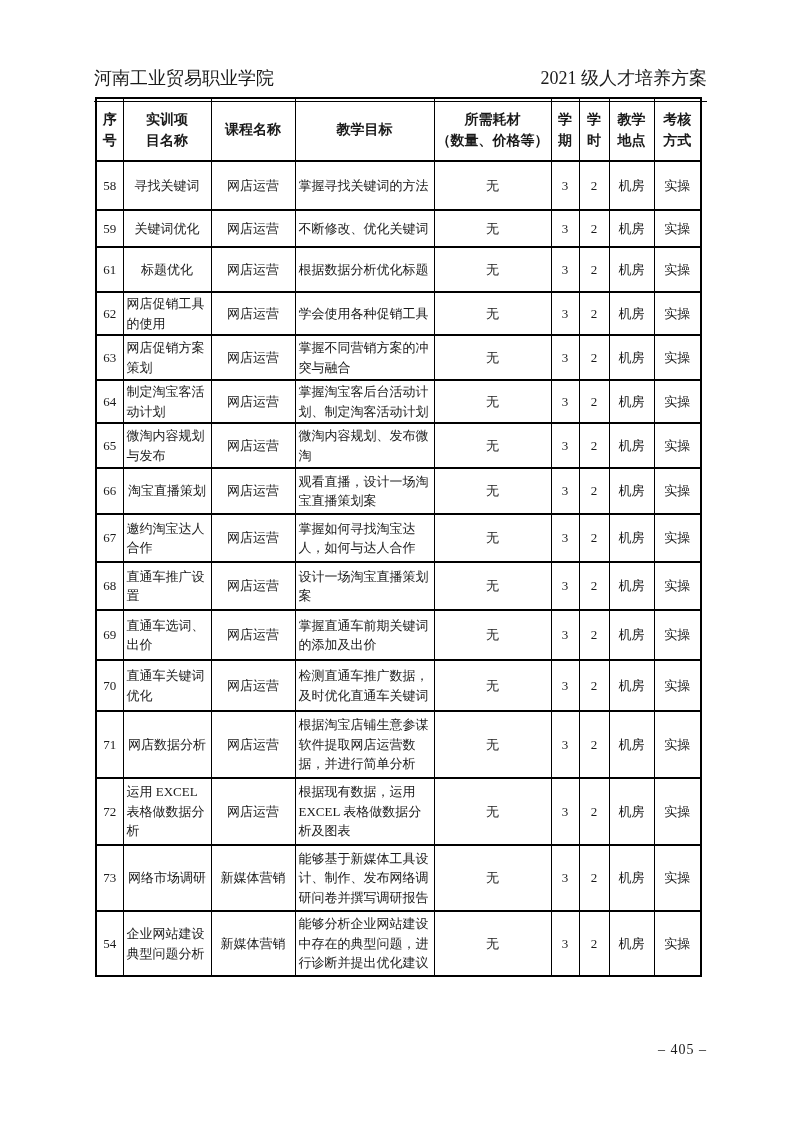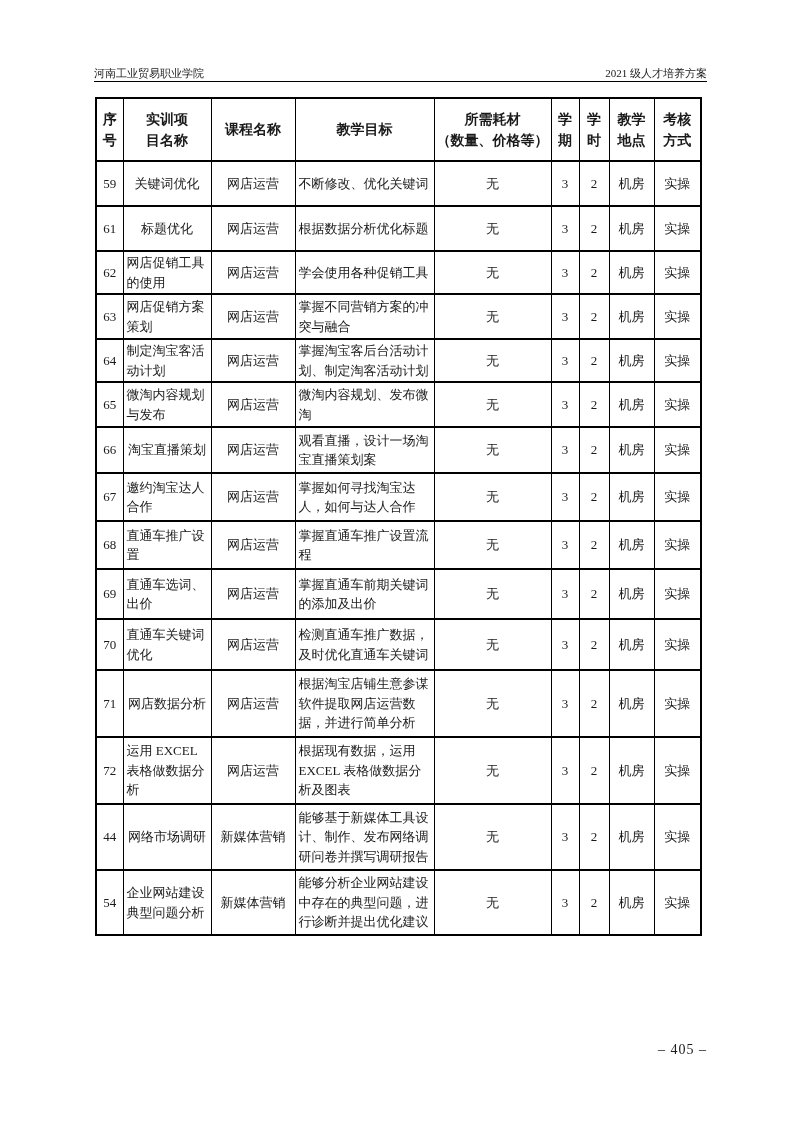--- a/index.html
+++ b/index.html
@@ -12,22 +12,22 @@
     font-family:"Liberation Serif","DejaVu Serif",serif;
     overflow:hidden;
   }
   .doc-header {
     position:absolute;
     left:94px; top:66px;
     width:613px;
     display:flex;
     justify-content:space-between;
     align-items:flex-end;
-    font-size:11px;
-    padding-bottom:0;
+    font-size:18px;
+    padding-bottom:11px;
     border-bottom:1px solid #000;
   }
   table.main {
     position:absolute;
     left:95px; top:97px;
     width:605px;
     border-collapse:collapse;
     table-layout:fixed;
     border:2px solid #000;
   }
@@ -99,21 +99,32 @@
 期</th>
         <th>学
 时</th>
         <th>教学
 地点</th>
         <th>考核
 方式</th>
       </tr>
     </thead>
     <tbody id="rows-body">
-        <tr style="height: 45px;">
+        <tr style="height: 49px;">
+      <td class="c">58</td>
+      <td class="name c">寻找关键词</td>
+      <td class="c">网店运营</td>
+      <td class="goal">掌握寻找关键词的方法</td>
+      <td class="c">无</td>
+      <td class="c">3</td>
+      <td class="c">2</td>
+      <td class="c">机房</td>
+      <td class="c">实操</td>
+    </tr>
+        <tr style="height: 37px;">
       <td class="c">59</td>
       <td class="name c">关键词优化</td>
       <td class="c">网店运营</td>
       <td class="goal">不断修改、优化关键词</td>
       <td class="c">无</td>
       <td class="c">3</td>
       <td class="c">2</td>
       <td class="c">机房</td>
       <td class="c">实操</td>
     </tr>
@@ -191,21 +202,21 @@
       <td class="c">无</td>
       <td class="c">3</td>
       <td class="c">2</td>
       <td class="c">机房</td>
       <td class="c">实操</td>
     </tr>
         <tr style="height: 48px;">
       <td class="c">68</td>
       <td class="name">直通车推广设置</td>
       <td class="c">网店运营</td>
-      <td class="goal">掌握直通车推广设置流程</td>
+      <td class="goal">设计一场淘宝直播策划案</td>
       <td class="c">无</td>
       <td class="c">3</td>
       <td class="c">2</td>
       <td class="c">机房</td>
       <td class="c">实操</td>
     </tr>
         <tr style="height: 50px;">
       <td class="c">69</td>
       <td class="name">直通车选词、出价</td>
       <td class="c">网店运营</td>
@@ -243,21 +254,21 @@
       <td class="name">运用 EXCEL 表格做数据分析</td>
       <td class="c">网店运营</td>
       <td class="goal">根据现有数据，运用 EXCEL 表格做数据分析及图表</td>
       <td class="c">无</td>
       <td class="c">3</td>
       <td class="c">2</td>
       <td class="c">机房</td>
       <td class="c">实操</td>
     </tr>
         <tr style="height: 66px;">
-      <td class="c">44</td>
+      <td class="c">73</td>
       <td class="name c">网络市场调研</td>
       <td class="c">新媒体营销</td>
       <td class="goal">能够基于新媒体工具设计、制作、发布网络调研问卷并撰写调研报告</td>
       <td class="c">无</td>
       <td class="c">3</td>
       <td class="c">2</td>
       <td class="c">机房</td>
       <td class="c">实操</td>
     </tr>
         <tr style="height: 65px;">

